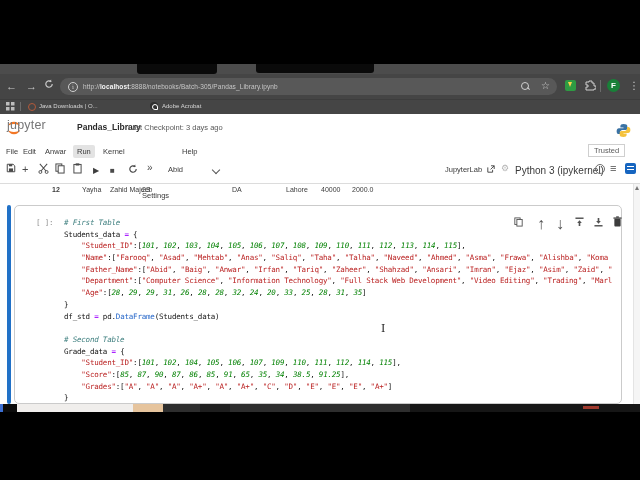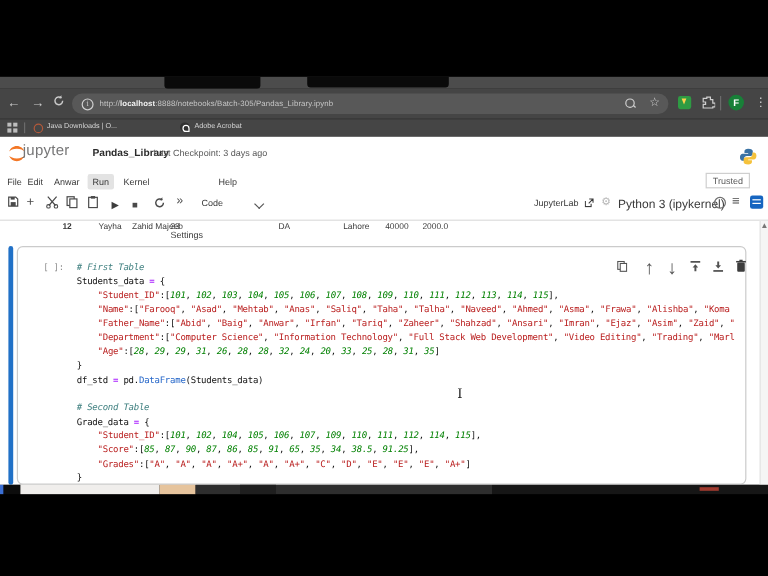--- a/index.html
+++ b/index.html
@@ -32,21 +32,21 @@
   .dots{left:629px;top:80px;color:#cfcfcf;font-size:10px;line-height:12px;}
   .bookmarks{left:0;top:99px;width:640px;height:15px;background:#454545;border-top:1px solid #3d3d3d;}
   .bm-label{font-size:6px;color:#d6d6d6;top:103px;white-space:nowrap;}
   .java-ring{left:28px;top:103px;width:6px;height:6px;border:1.6px solid #b3593a;border-radius:50%;}
   .acro{left:150px;top:102px;width:8px;height:8px;border-radius:50%;background:#2f2f2f;}
   .acro::after{content:"";position:absolute;left:2px;top:2px;width:4px;height:4px;border:1px solid #fff;border-radius:50% 50% 0 50%;}
   .bm-grid rect{fill:#bdbdbd;}
 
   
   .page{left:0;top:114px;width:640px;height:290px;background:#ffffff;}
-  .jlogo-text{left:19px;top:4px;font-size:12.5px;color:#767677;letter-spacing:.2px;}
+  .jlogo-text{left:7px;top:4px;font-size:12.5px;color:#767677;letter-spacing:.2px;}
   .nb-title{left:77px;top:8px;font-size:8.5px;font-weight:700;color:#2b2b2b;}
   .nb-checkpoint{left:128px;top:9px;font-size:7.5px;color:#585858;}
   .menubar-item{top:33px;font-size:7.5px;color:#3a3a3a;}
   .menu-run-chip{left:73px;top:31px;background:#e3e3e3;border-radius:2px;padding:2px 4px;font-size:7.5px;color:#3a3a3a;}
   .trusted{left:588px;top:30px;font-size:7.5px;color:#5a5a5a;border:1px solid #cfcfcf;padding:1px 5px;background:#fff;}
   .toolbar-border{left:0;top:69px;width:640px;height:1px;background:#dcdcdc;}
   .tbi{top:50px;font-size:9px;line-height:11px;color:#4a4a4a;}
   .tb-code{left:168px;top:51px;font-size:7.5px;color:#3a3a3a;}
   .chev{left:213px;top:53px;width:5px;height:5px;border-right:1.2px solid #555;border-bottom:1.2px solid #555;transform:rotate(45deg);}
   .tb-jlab{left:445px;top:51px;font-size:7.5px;color:#3a3a3a;}
@@ -194,21 +194,21 @@
     </span>
     <span class="abs tbi" style="left:93px;font-size:8px;top:51px;color:#3d3d3d;">▶</span>
     <span class="abs tbi" style="left:110px;font-size:8px;top:51px;">■</span>
     <span class="abs tbi" style="left:128px;top:50px;">
       <svg width="10" height="10" viewBox="0 0 10 10">
           <path d="M8.2 5a3.2 3.2 0 1 1-1-2.3" fill="none" stroke="#4a4a4a" stroke-width="1.2"></path>
           <path d="M7.3 0.4v2.5H4.9z" fill="#4a4a4a"></path>
         </svg>
     </span>
     <span class="abs tbi" style="left:147px;font-size:10px;top:48px;">»</span>
-    <span class="abs tb-code">Code</span>
+    <span class="abs tb-code">Abid</span>
     <span class="abs chev"></span>
 
     <span class="abs tb-jlab">JupyterLab</span>
     <span class="abs" style="left:487px;top:51px;">
       <svg width="8" height="8" viewBox="0 0 10 10">
           <path d="M1 3v6h6V6" fill="none" stroke="#3a3a3a" stroke-width="1.1"></path>
           <path d="M5 1h4v4M9 1L4.5 5.5" fill="none" stroke="#3a3a3a" stroke-width="1.1"></path>
         </svg>
     </span>
     <span class="abs tb-gear">⚙</span>

